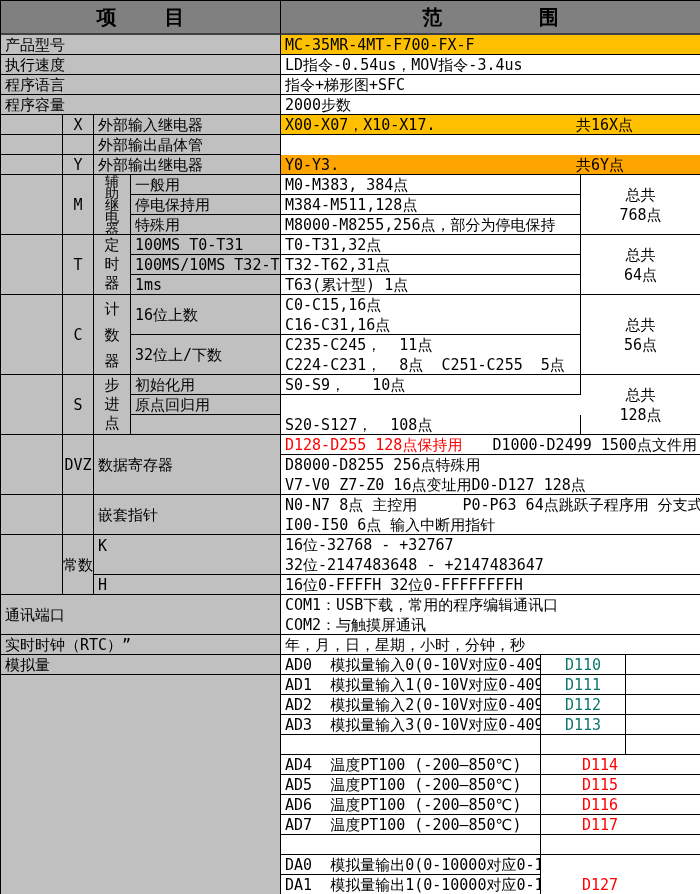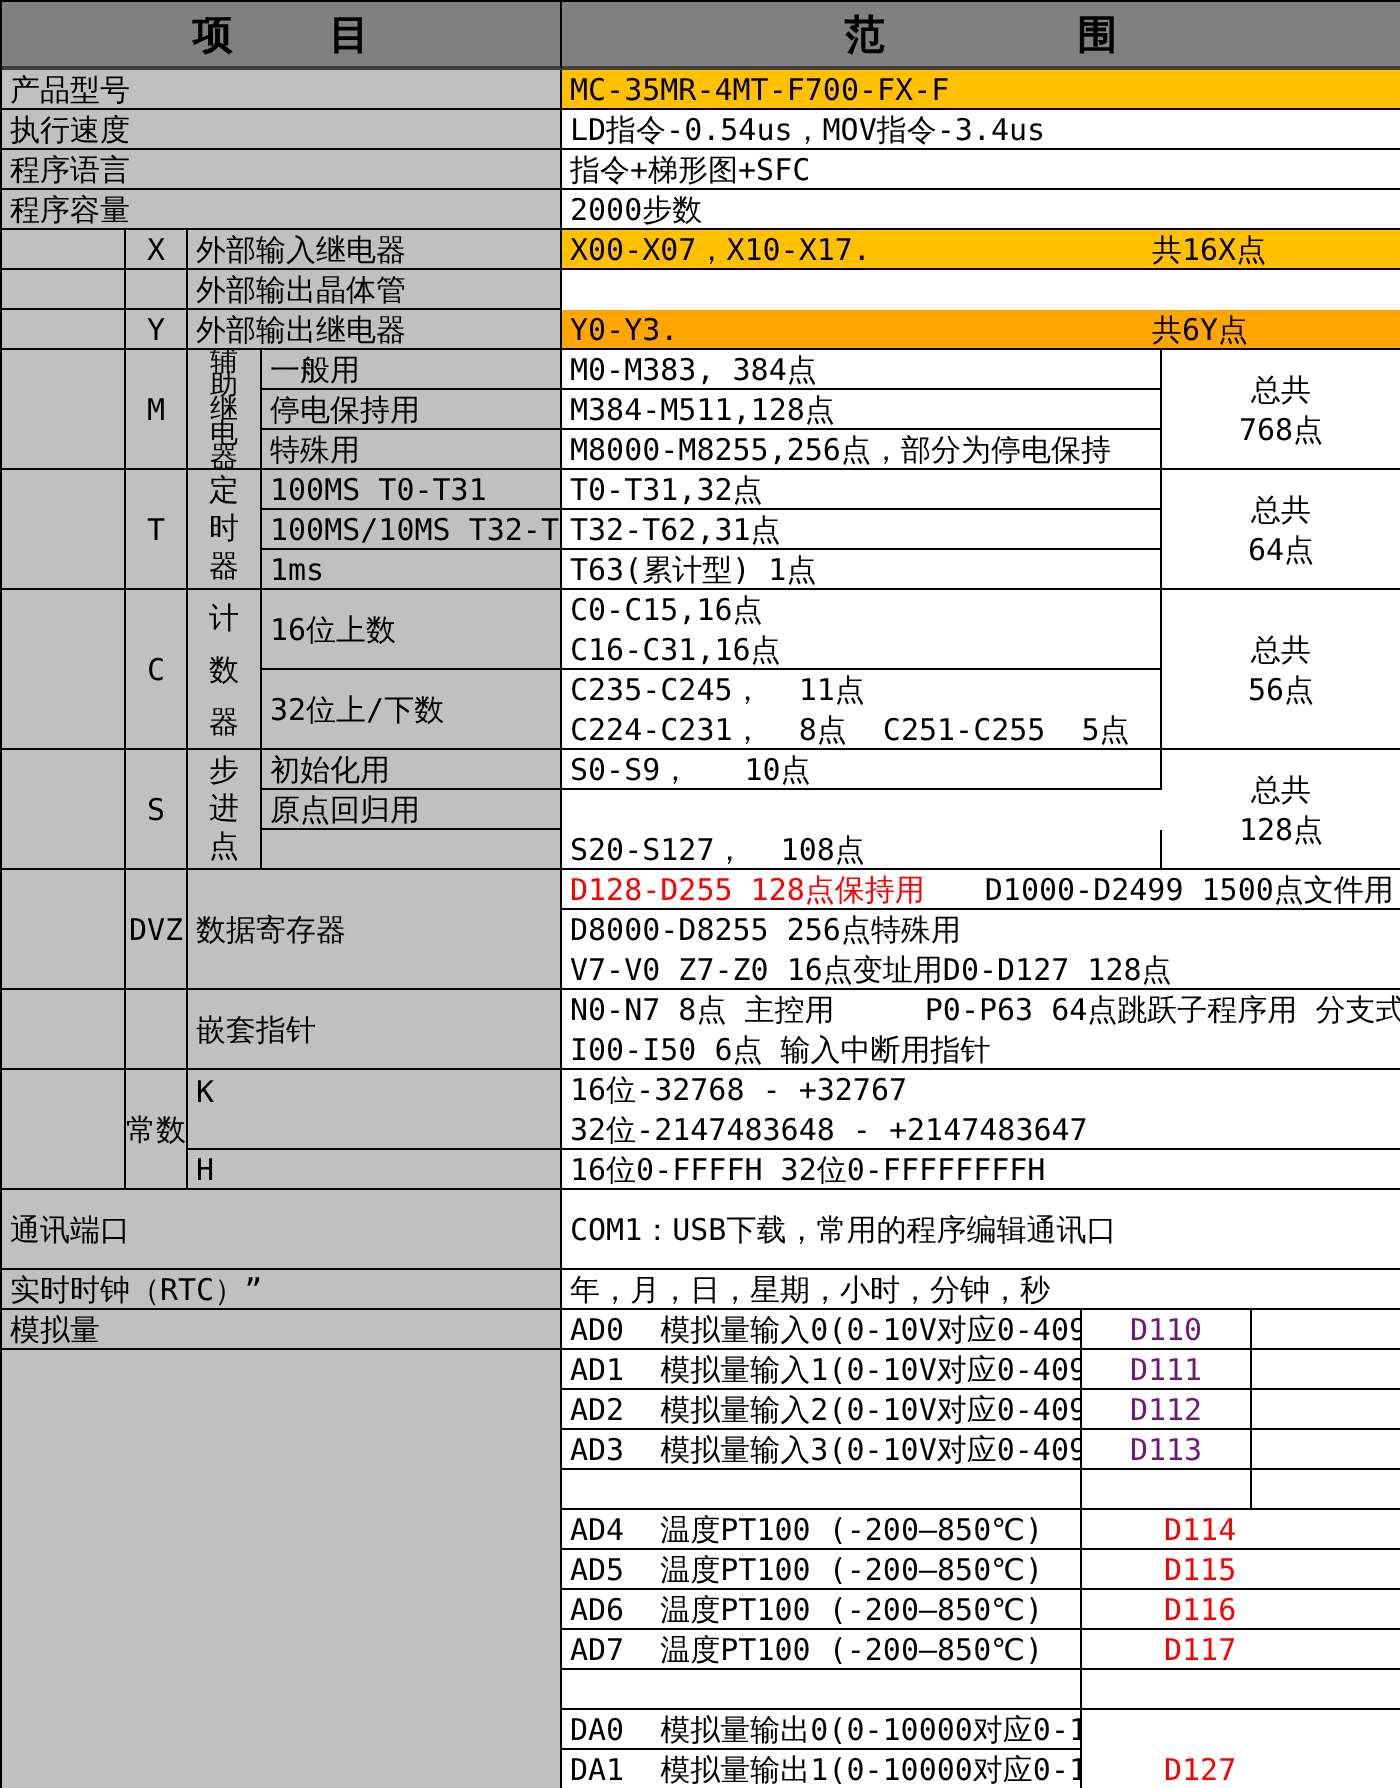--- a/index.html
+++ b/index.html
@@ -17,21 +17,21 @@
   .ln{display:block;line-height:20px;}
   .top{align-items:flex-start;padding-top:2px;}
   .red{color:#FF0000;}
   .rel{position:relative;}
   .abspan{position:absolute;left:295px;top:0;height:100%;display:flex;align-items:center;}
   .vcat{justify-content:center;padding:0;}
   .vtxt{display:block;white-space:normal;word-break:break-all;width:17px;text-align:center;}
   .lh12{line-height:12px;font-size:14px;}
   .lh19{line-height:19px;}
   .lh26{line-height:26px;}
-  .regc{justify-content:center;padding:0;color:#701a75;}
+  .regc{justify-content:center;padding:0;color:#0f766e;}
   .regl{padding-left:41px;color:#FF0000;}
   .gap30{margin-left:30px;}
 </style>
 </head>
 <body>
 
 <div id="table">
 
   <div class="cell hdr" style="left:0;top:0;width:280px;height:34px;">项    目</div>
   <div class="cell hdr" style="left:280px;top:0;width:420px;height:34px;">范        围</div>
@@ -145,21 +145,21 @@
   <div class="cell gray center" style="left:62px;top:534px;width:31px;height:60px;">常数</div>
   <div class="cell gray top" style="left:93px;top:534px;width:187px;height:40px;">K</div>
   <div class="cell multi" style="left:280px;top:534px;width:420px;height:40px;">
     <span class="ln">16位-32768 - +32767</span><span class="ln">32位-2147483648 - +2147483647</span>
   </div>
   <div class="cell gray" style="left:93px;top:574px;width:187px;height:20px;">H</div>
   <div class="cell" style="left:280px;top:574px;width:420px;height:20px;">16位0-FFFFH 32位0-FFFFFFFFH</div>
 
   <div class="cell gray" style="left:0;top:594px;width:280px;height:40px;">通讯端口</div>
   <div class="cell multi" style="left:280px;top:594px;width:420px;height:40px;">
-    <span class="ln">COM1：USB下载，常用的程序编辑通讯口</span>
+    <span class="ln">COM1：USB下载，常用的程序编辑通讯口</span><span class="ln">COM2：与触摸屏通讯</span>
   </div>
 
   <div class="cell" style="left:280px;top:634px;width:420px;height:20px;">年，月，日，星期，小时，分钟，秒</div>
   <div class="cell gray" style="left:0;top:634px;width:280px;height:20px;">实时时钟（RTC）”</div>
 
   <div class="cell gray" style="left:0;top:654px;width:280px;height:20px;">模拟量</div>
   <div class="cell gray" style="left:0;top:674px;width:280px;height:220px;"></div>
 
   <div class="cell" style="left:280px;top:654px;width:260px;height:20px;">AD0  模拟量输入0(0-10V对应0-4095)</div>
   <div class="cell regc" style="left:540px;top:654px;width:85px;height:20px;">D110</div>

